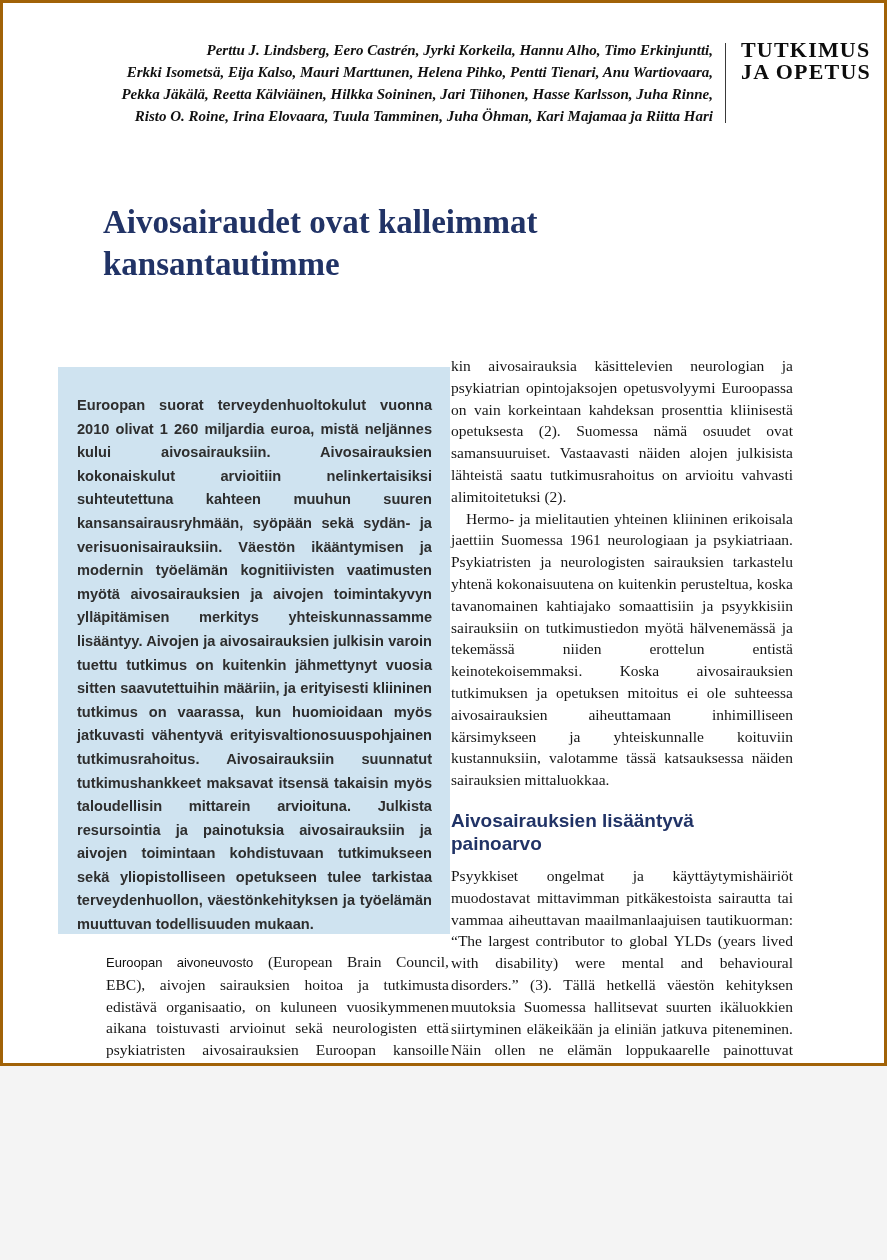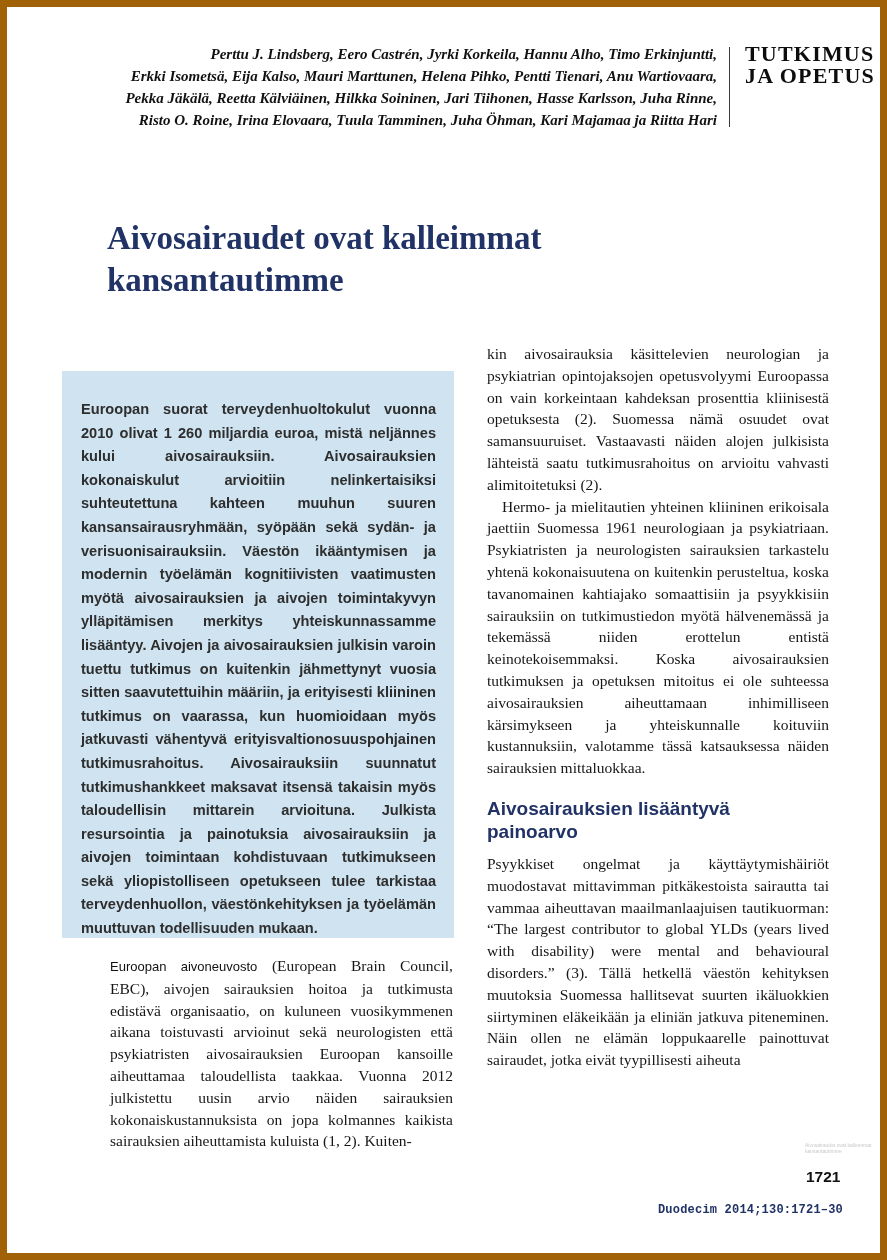--- a/index.html
+++ b/index.html
@@ -1,21 +1,21 @@
 <!DOCTYPE html>
 <html style="--navy: #213366; --box-bg: #cfe3f0;"><head>
 <meta charset="utf-8">
 <style>
   html,body{margin:0;padding:0;background:#f4f4f4;}
   .page{
     position:relative;
-    width:887px;height:1260px;
+    width:887px;height:1066px;
     margin:0 auto;
     background:#ffffff;
-    border:7px solid #a16207;
+    border:3px solid #a16207;
     box-sizing:border-box;
     overflow:hidden;
     font-family:"Liberation Serif", serif;
     color:#161616;
   }
   .authors{
     position:absolute;left:60px;top:36px;width:650px;
     font-family:"Liberation Serif", serif;
     font-style:italic;font-weight:bold;
     font-size:15px;line-height:22px;
@@ -32,42 +32,42 @@
     font-weight:bold;font-size:22px;line-height:22px;
     letter-spacing:1.2px;color:#0d0d0d;
     white-space:pre-line;
   }
   .kicker{
     position:absolute;left:103px;top:179px;width:700px;
     font-family:"Liberation Sans", sans-serif;
     font-weight:600;font-size:15px;color:#2b2b2b;
   }
   .title{
-    position:absolute;left:100px;top:210px;width:640px;margin:0;
+    position:absolute;left:100px;top:198px;width:640px;margin:0;
     font-family:"Liberation Serif", serif;
     font-weight:bold;font-size:33px;line-height:42px;
     color:var(--navy,#213366);
     white-space:pre-line;
   }
   .abstract-box{
     position:absolute;left:55px;top:364px;width:392px;height:567px;
     box-sizing:border-box;
     background:var(--box-bg,#cfe3f0);
     padding:27px 18px 0 19px;
   }
   .abstract-box p{
     margin:0;
     font-family:"Liberation Sans", sans-serif;
     font-weight:600;font-size:14.6px;line-height:23.6px;
     color:#2e2e2e;text-align:justify;
   }
   .col{position:absolute;font-size:15.5px;line-height:21.8px;text-align:justify;}
   .col p{margin:0;}
   .col-left{left:103px;top:948px;width:343px;}
-  .col-right{left:448px;top:336px;width:342px;padding-left:32px;}
+  .col-right{left:448px;top:352px;width:342px;}
   .col .indent{text-indent:15px;}
   .lead{
     font-family:"Liberation Sans", sans-serif;
     font-weight:normal;font-size:13px;
     color:#111;
   }
   .subheading{
     margin:18px 0 10px 0;
     font-family:"Liberation Sans", sans-serif;
     font-weight:bold;font-size:19px;line-height:23px;

